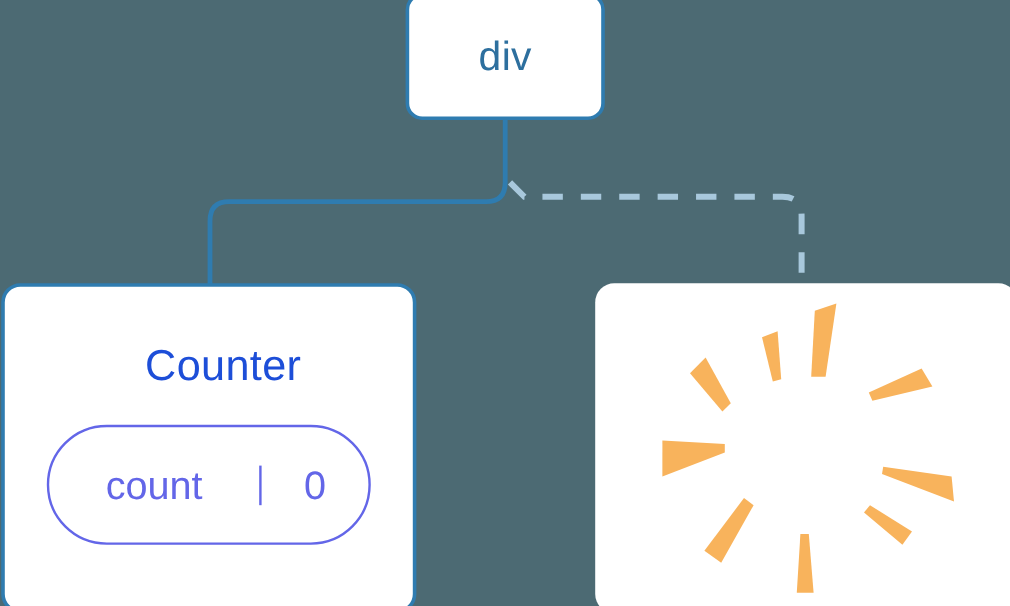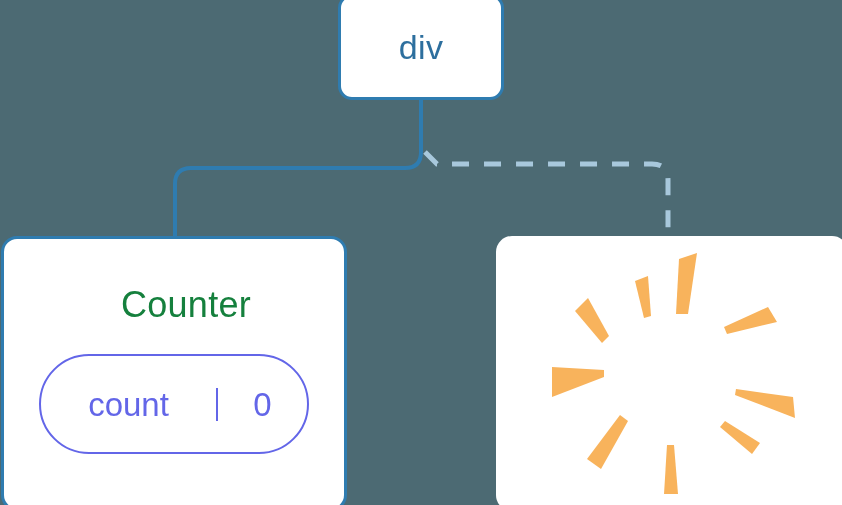--- a/index.html
+++ b/index.html
@@ -62,21 +62,21 @@
     top: 236px;
     width: 346px;
     height: 275px;
     border-radius: 16px;
     display: flex;
     flex-direction: column;
     align-items: center;
     padding-top: 48px;
   }
   #node-counter .node-title {
-    color: #15803d;
+    color: #1d4ed8;
     font-size: 36px;
     line-height: 1;
     letter-spacing: 0.3px;
     margin-left: 24px;
   }
 
   
   .state-pill {
     margin-top: 31px;
     width: 270px;

